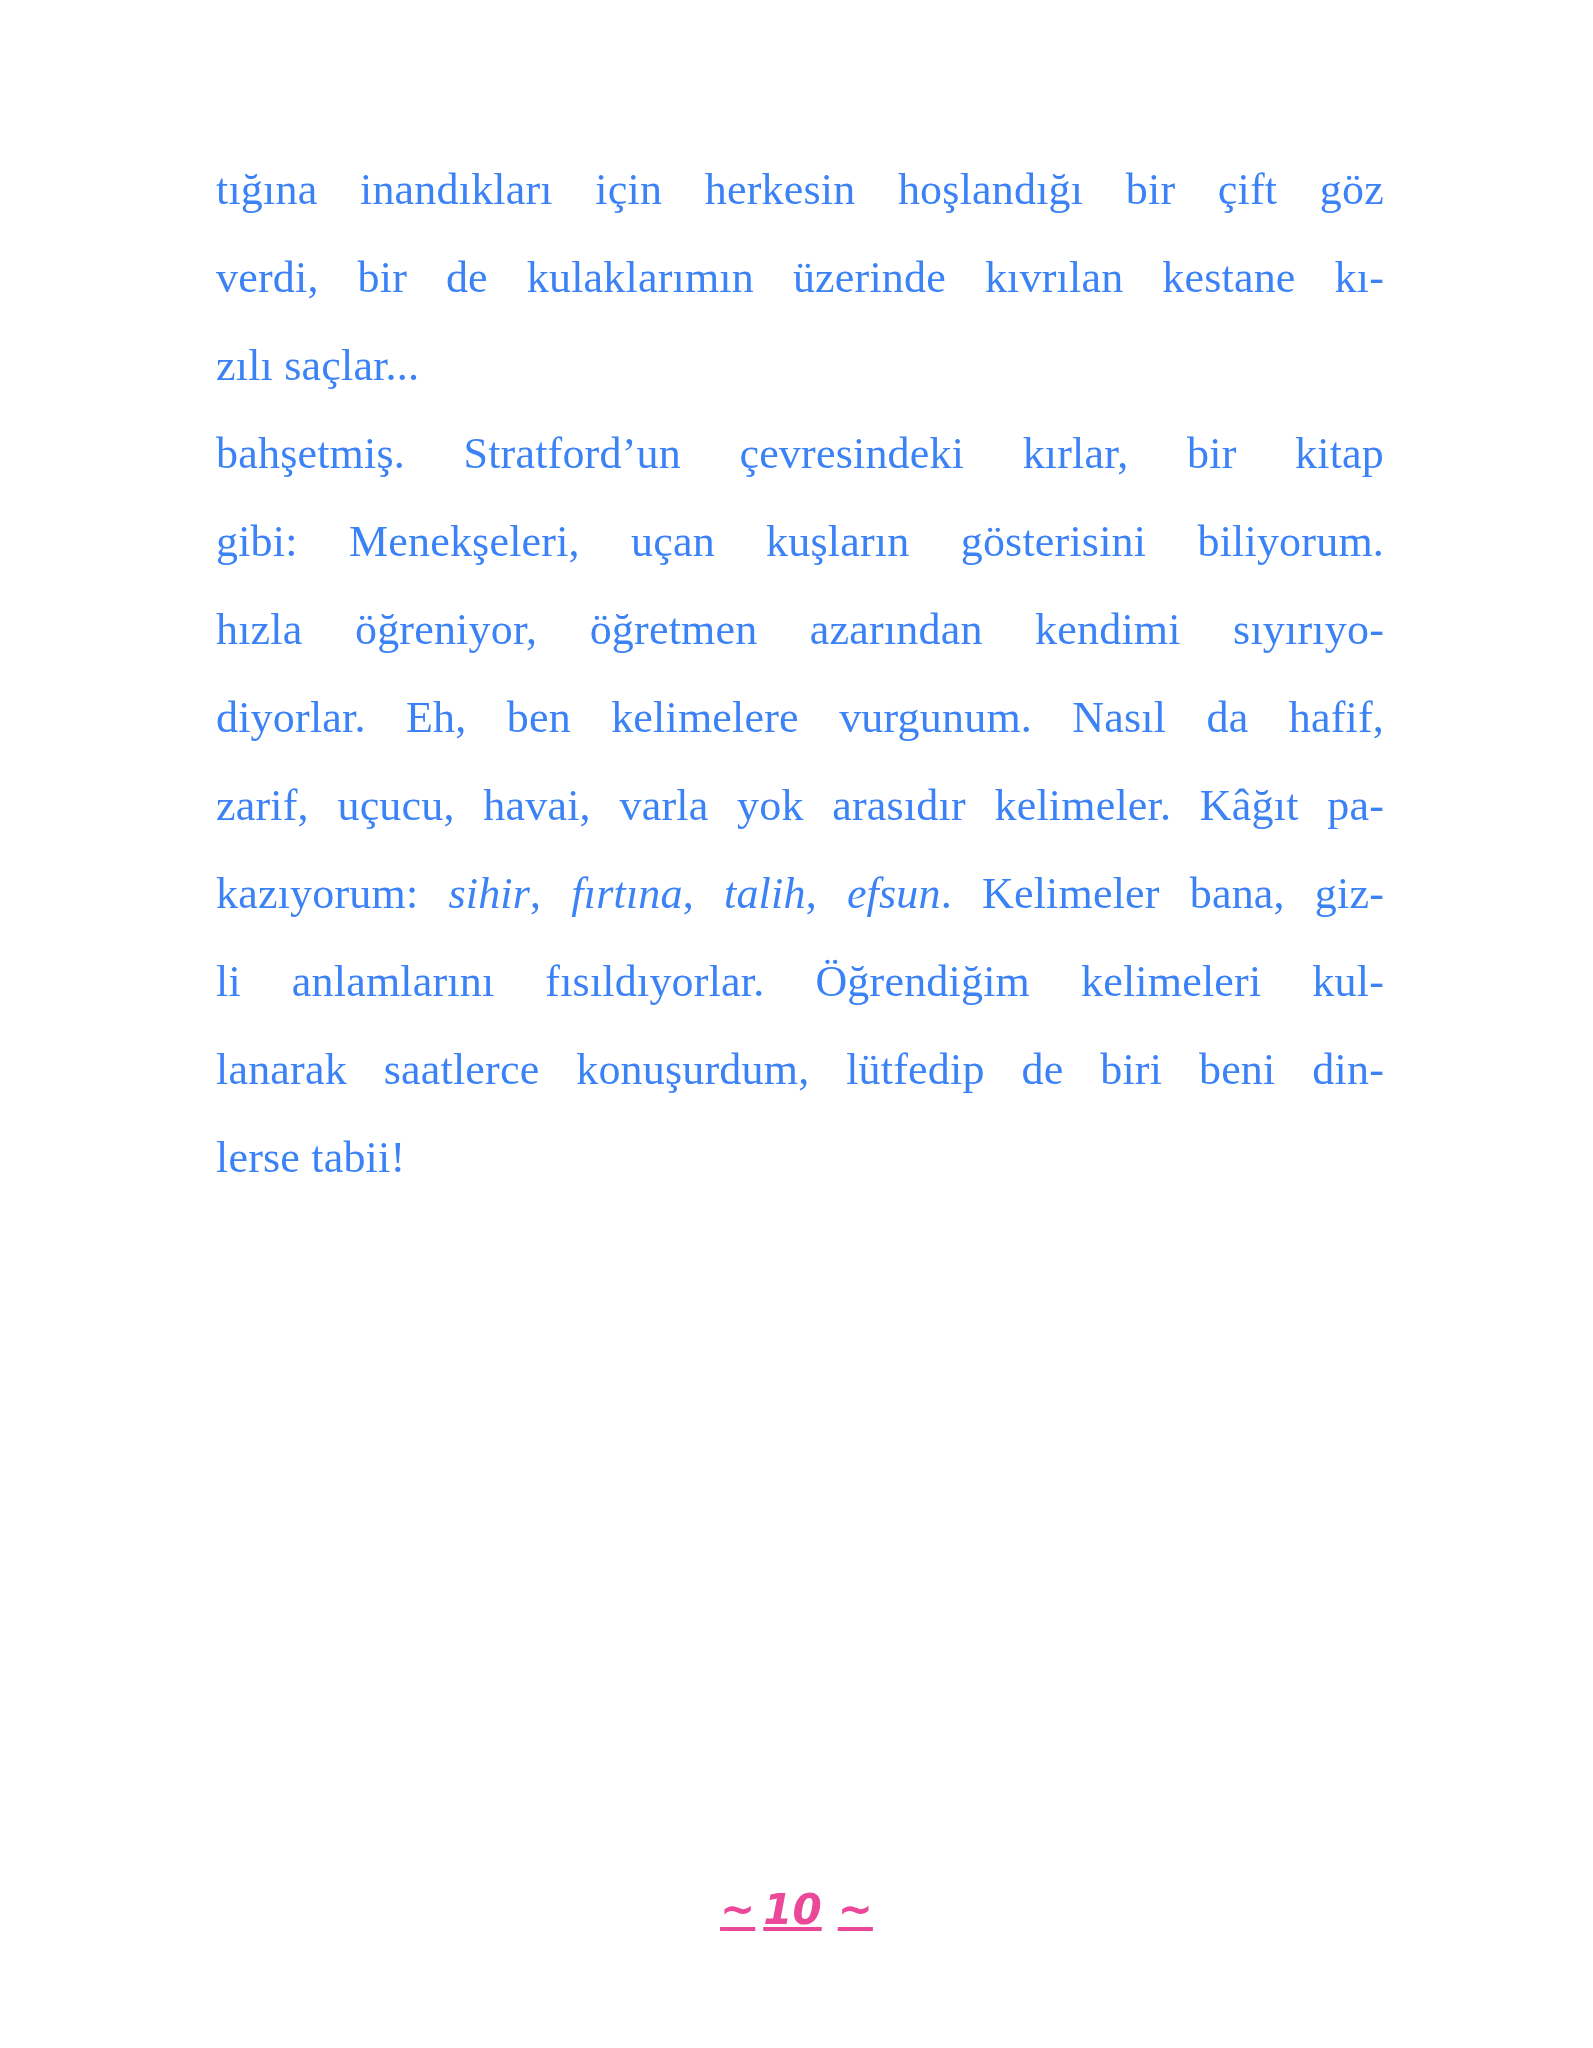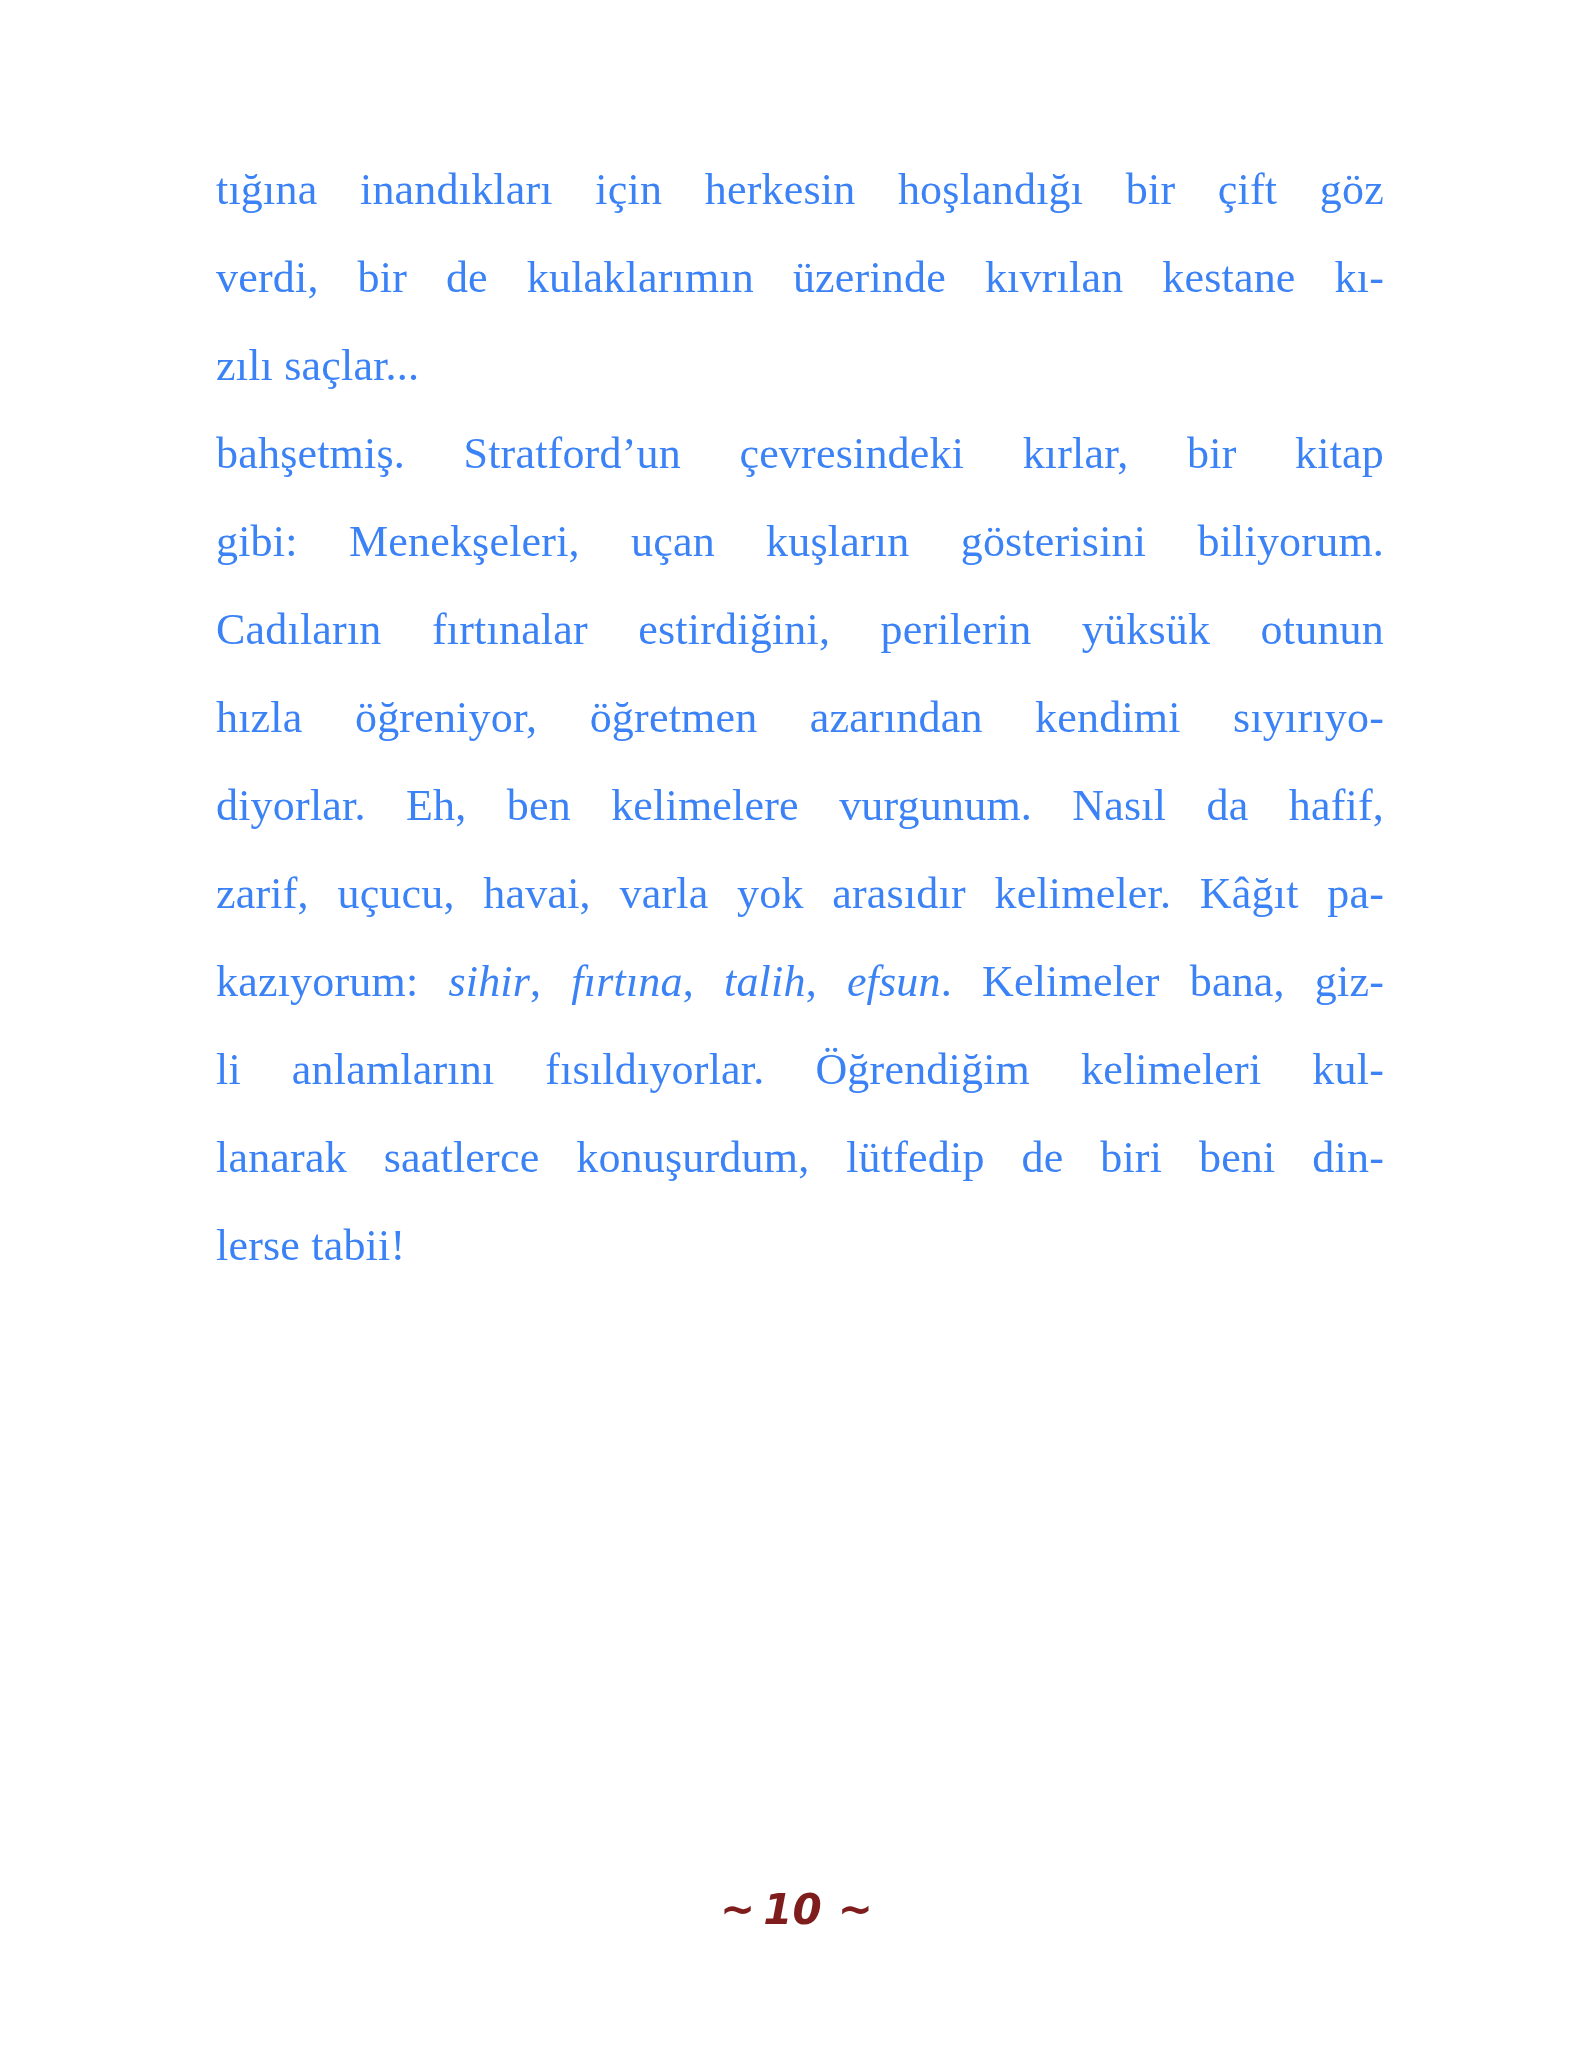--- a/index.html
+++ b/index.html
@@ -68,27 +68,26 @@
 
 <div class="page" style="background: rgb(255, 255, 255);">
 
   <div class="text-block" style="color: #3b82f6;">
 
   <div class="line justify"><span>tığına inandıkları için herkesin hoşlandığı bir çift göz</span></div>
       <div class="line justify"><span>verdi, bir de kulaklarımın üzerinde kıvrılan kestane kı-</span></div>
       <div class="line"><span>zılı saçlar...</span></div>
       <div class="line justify"><span>bahşetmiş. Stratford’un çevresindeki kırlar, bir kitap</span></div>
       <div class="line justify"><span>gibi: Menekşeleri, uçan kuşların gösterisini biliyorum.</span></div>
-      <div class="line justify"><span>Cadıların fırtınalar estirdiğini, perilerin yüksük otunun</span></div>
       <div class="line justify"><span>hızla öğreniyor, öğretmen azarından kendimi sıyırıyo-</span></div>
       <div class="line justify"><span>diyorlar. Eh, ben kelimelere vurgunum. Nasıl da hafif,</span></div>
       <div class="line justify"><span>zarif, uçucu, havai, varla yok arasıdır kelimeler. Kâğıt pa-</span></div>
       <div class="line justify"><span>kazıyorum: </span><span class="italic">sihir</span><span>, </span><span class="italic">fırtına</span><span>, </span><span class="italic">talih</span><span>, </span><span class="italic">efsun</span><span>. Kelimeler bana, giz-</span></div>
       <div class="line justify"><span>li anlamlarını fısıldıyorlar. Öğrendiğim kelimeleri kul-</span></div>
       <div class="line justify"><span>lanarak saatlerce konuşurdum, lütfedip de biri beni din-</span></div>
       <div class="line"><span>lerse tabii!</span></div>
     </div>
 
-  <div class="footer" style="color: #7f1d1d;">
+  <div class="footer" style="color: #ec4899; text-decoration: underline;">
     <span class="tilde-left">~</span><span>10</span><span class="tilde-right">~</span>
   </div>
 
 </div>
 
 </body></html>

